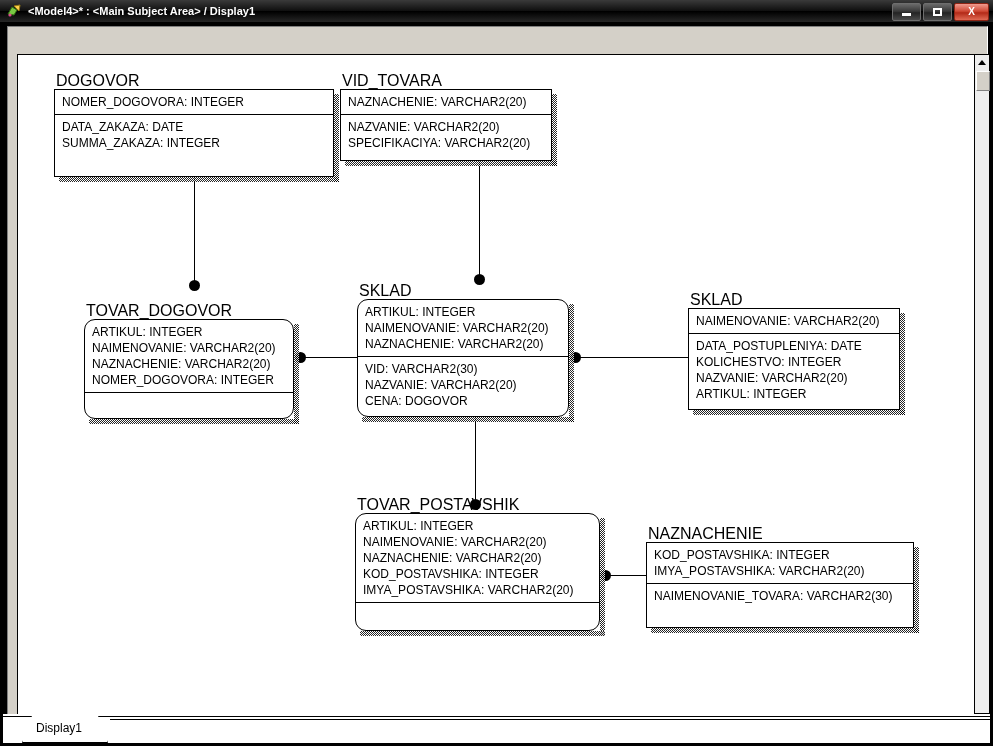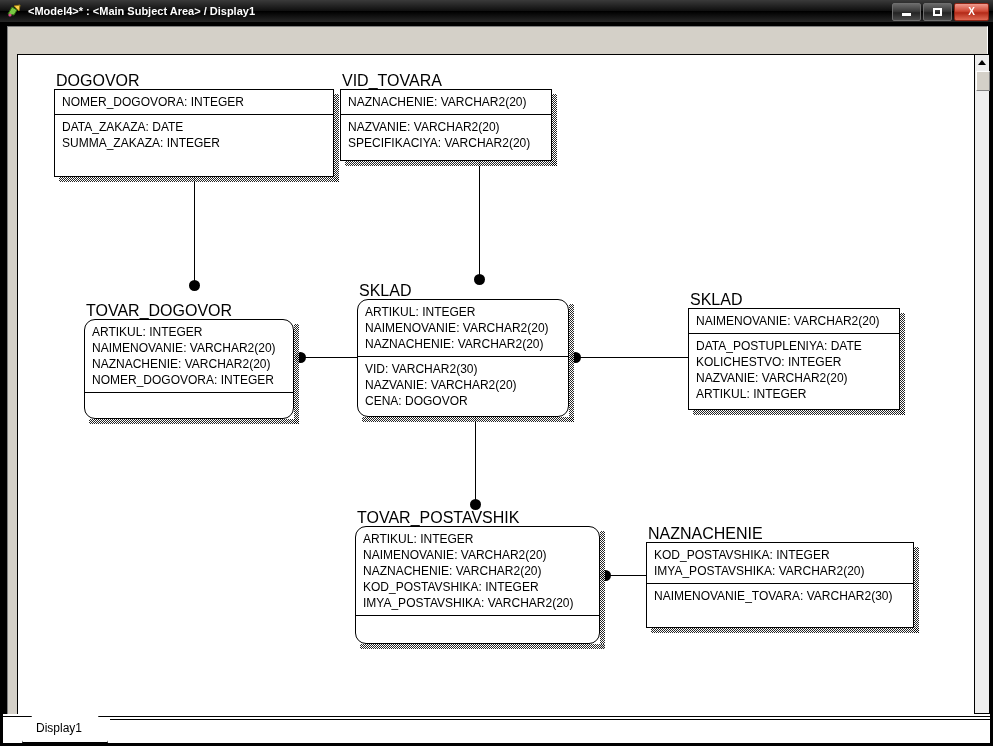--- a/index.html
+++ b/index.html
@@ -246,21 +246,21 @@
                   <div class="attr">NAIMENOVANIE: VARCHAR2(20)</div>
                 </div>
                 <div class="sect">
                   <div class="attr">DATA_POSTUPLENIYA: DATE</div>
                   <div class="attr">KOLICHESTVO: INTEGER</div>
                   <div class="attr">NAZVANIE: VARCHAR2(20)</div>
                   <div class="attr">ARTIKUL: INTEGER</div>
                 </div>
               </div>
             </div>
-            <div class="entity" style="left: 337px; top: 471px; width: 245px; height: 104px; text-decoration: underline;">
+            <div class="entity" style="left: 337px; top: 458px; width: 245px; height: 104px; text-decoration: underline;">
               <div class="ent-name">TOVAR_POSTAVSHIK</div>
               <div class="ent-shadow" style="left: 245px; top: 5px; width: 5px; height: 118px;"></div>
               <div class="ent-shadow" style="left: 5px; top: 118px; width: 245px; height: 5px;"></div>
               <div class="ent-box rounded" style="width: 245px; height: 118px;">
                 <div class="sect pk">
                   <div class="attr">ARTIKUL: INTEGER</div>
                   <div class="attr">NAIMENOVANIE: VARCHAR2(20)</div>
                   <div class="attr">NAZNACHENIE: VARCHAR2(20)</div>
                   <div class="attr">KOD_POSTAVSHIKA: INTEGER</div>
                   <div class="attr">IMYA_POSTAVSHIKA: VARCHAR2(20)</div>

